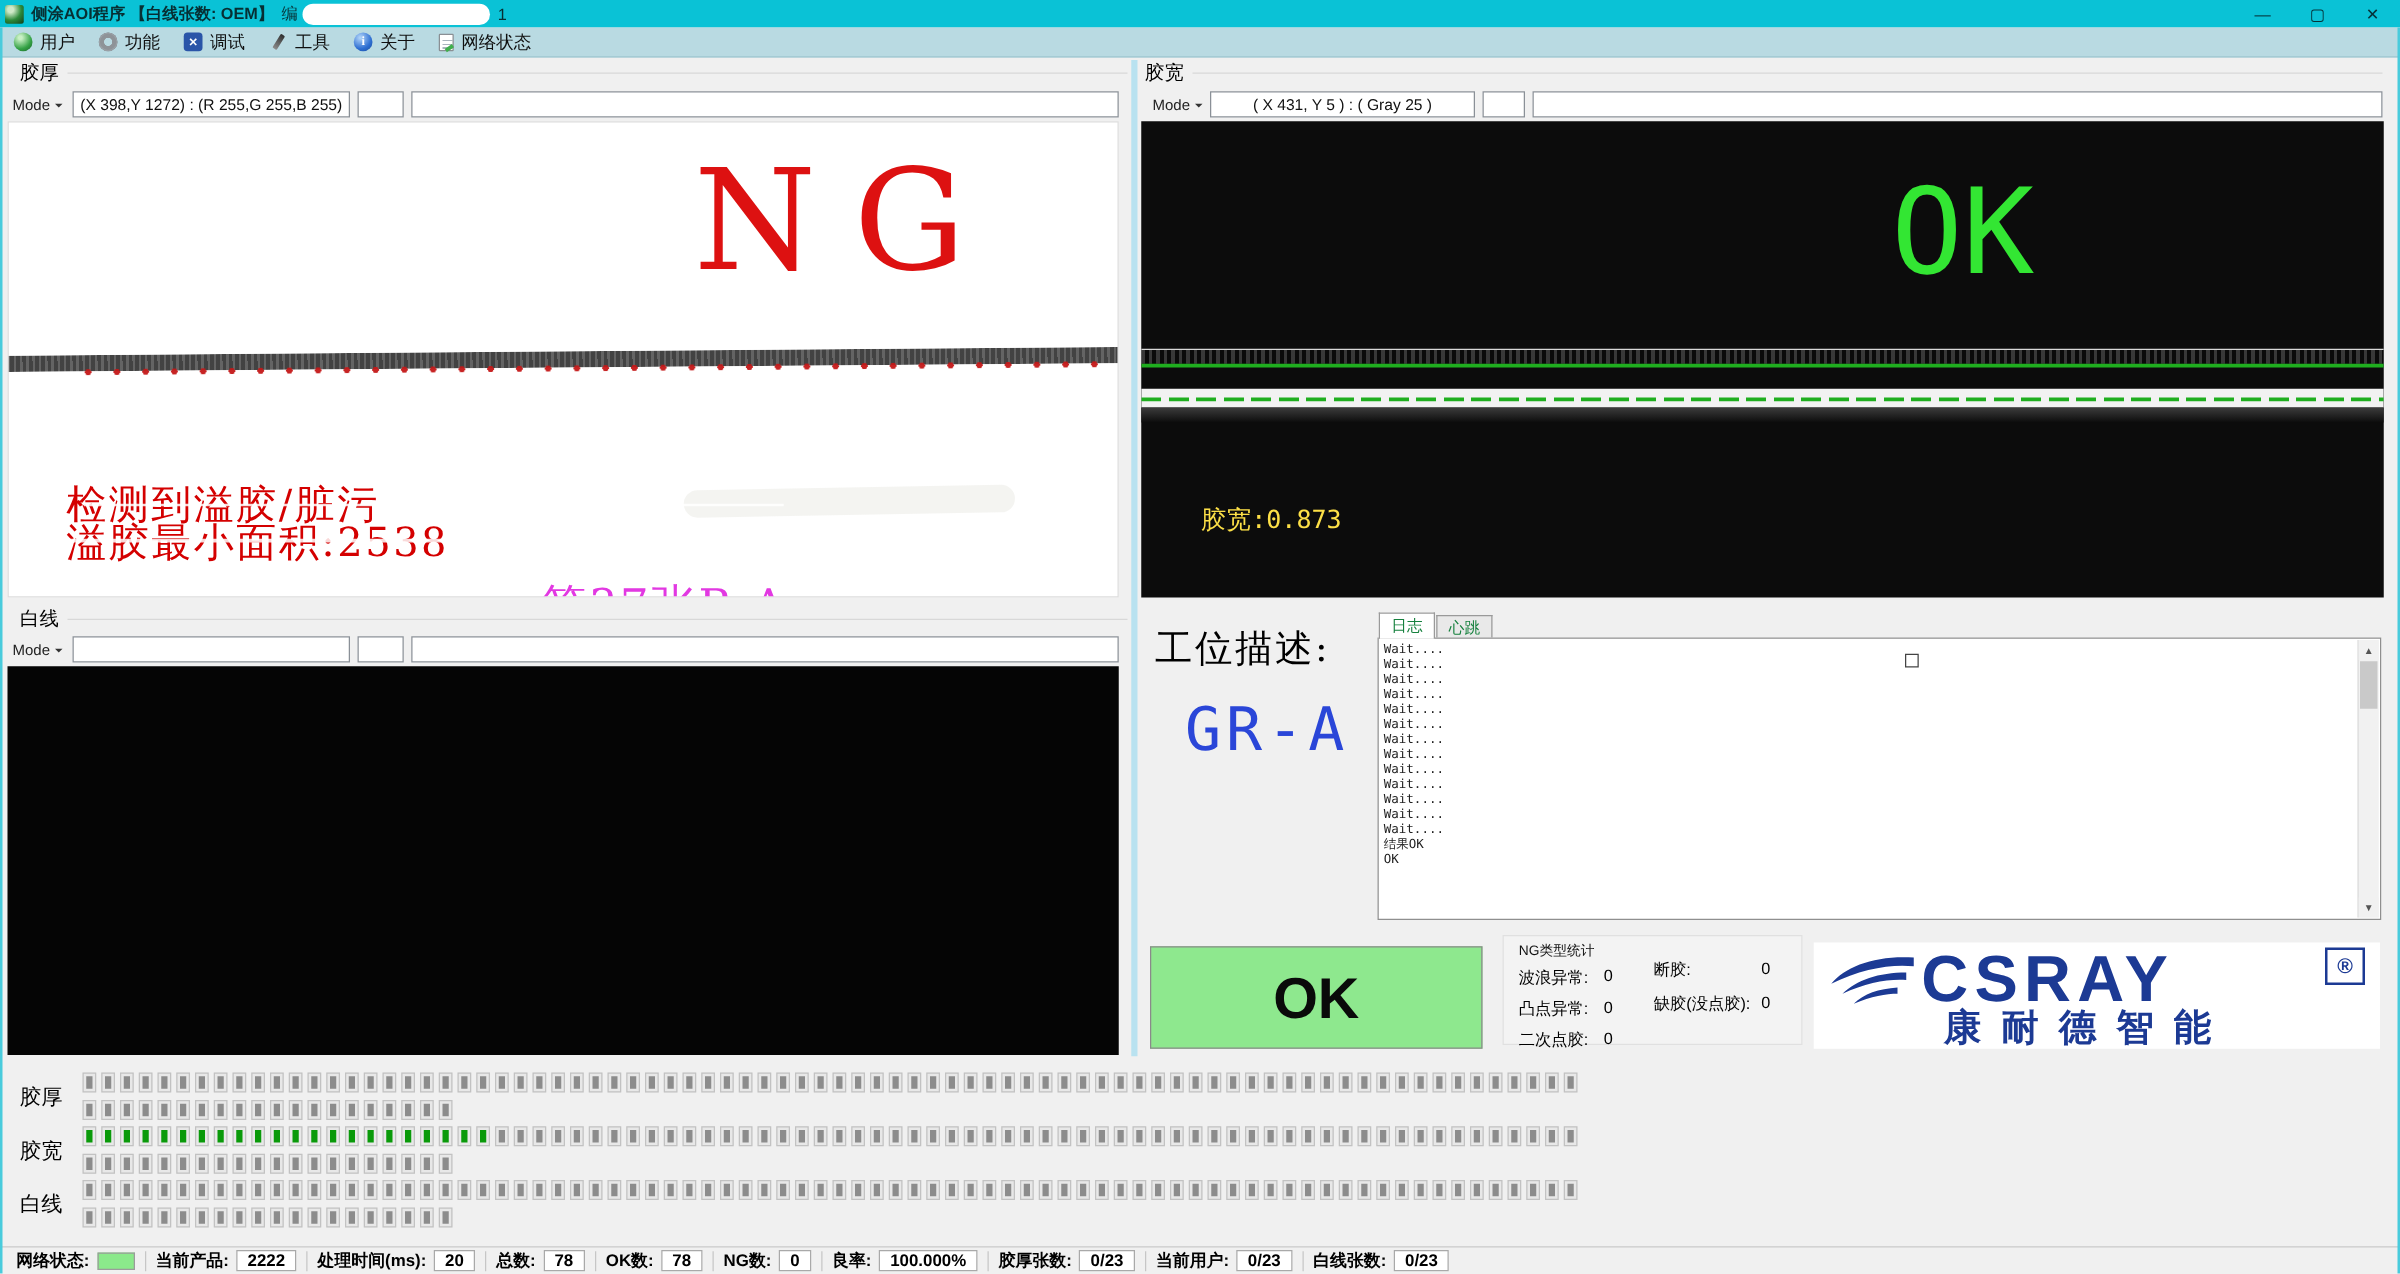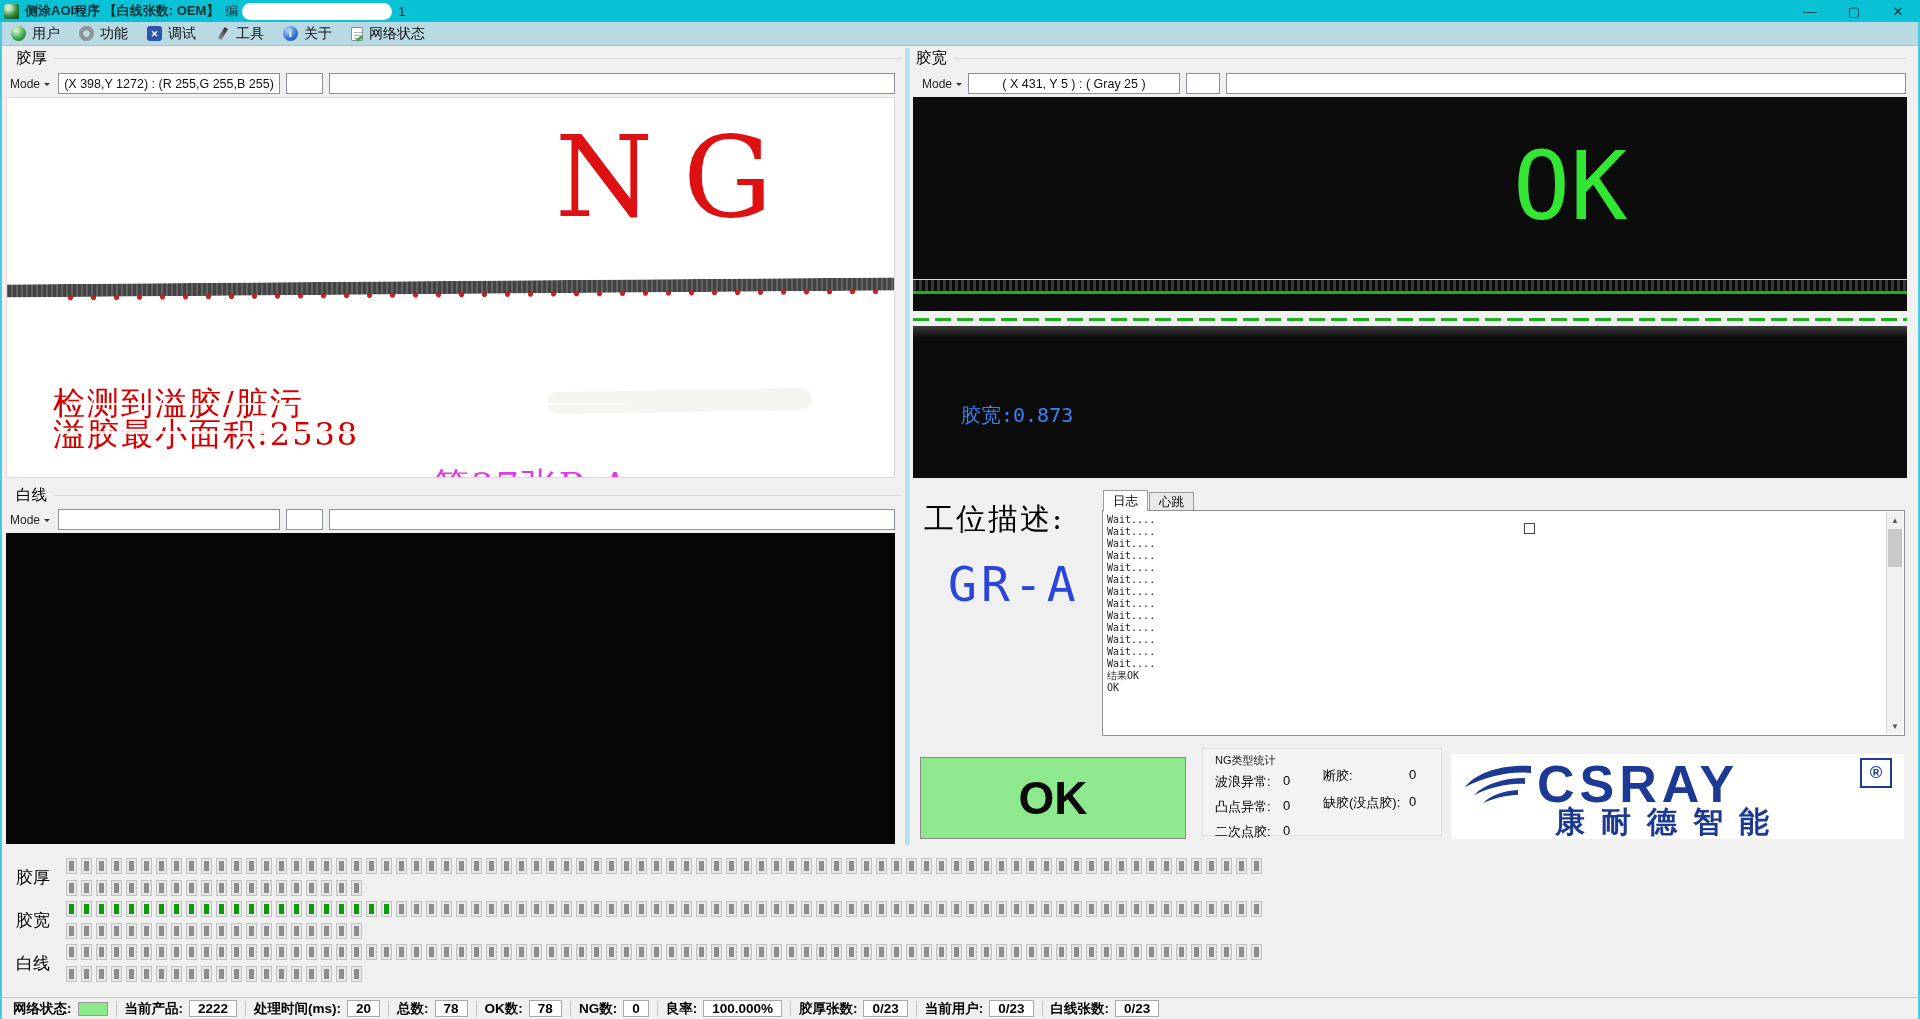--- a/index.html
+++ b/index.html
@@ -90,21 +90,21 @@
 
   .splitter-v { position:absolute; left:905px; top:48px; width:5px; height:797px; background:#b9e2f0; }
 
   
   .station-label { position:absolute; left:924px; top:499px; font-size:30px; color:#000;
                    font-family:"DejaVu Serif","Liberation Serif",serif; letter-spacing:2px; }
   .station-value { position:absolute; left:948px; top:556px; font-size:48px; letter-spacing:4px;
                    font-family:"DejaVu Sans Mono","Liberation Mono",monospace; }
 
   .tab { position:absolute; display:flex; align-items:center; justify-content:center; font-size:12.5px;
-         border:1px solid #9a9a9a; border-bottom:none; color:#000000; }
+         border:1px solid #9a9a9a; border-bottom:none; color:#15803d; }
   #tab-log { left:1103px; top:490px; width:45px; height:21px; background:#fff; z-index:3; }
   #tab-heartbeat { left:1149px; top:492px; width:45px; height:19px; background:#e9e9e9; }
   .log-list { position:absolute; left:1102px; top:510px; width:803px; height:226px; background:#fff;
               border:1px solid #8f8f8f; padding:3px 4px; overflow:hidden; z-index:2; }
   .log-line { font-family:"DejaVu Sans Mono","Liberation Mono",monospace; font-size:10px; line-height:12px; color:#222; }
   .log-scroll { position:absolute; right:1px; top:1px; bottom:1px; width:17px; background:#f1f1f1; border-left:1px solid #dcdcdc; }
   .scroll-btn { height:16px; display:flex; align-items:center; justify-content:center; font-size:8px; color:#555; background:#f1f1f1; }
   .scroll-btn.bottom { position:absolute; bottom:0; left:0; right:0; }
   .scroll-thumb { position:absolute; top:17px; left:1px; right:1px; height:38px; background:#c9c9c9; }
   .log-checkbox { position:absolute; left:1524px; top:523px; width:11px; height:11px; background:#fff;
@@ -236,21 +236,21 @@
   <div class="ts-field" style="left:1186px; top:73px; width:34px;"></div>
   <div class="ts-field" style="left:1226px; top:73px; width:680px;"></div>
 
   <div class="img-area" id="img-tr">
     <div class="ok-text" id="ok-text" style="color: rgb(51, 230, 51);">OK</div>
     <div class="band band-gray"></div>
     <div class="band band-green1"></div>
     <div class="band band-white"></div>
     <div class="band band-dash"></div>
     <div class="band band-fade"></div>
-    <div class="measure-text" id="measure-text" style="color: #3b82f6;">胶宽:0.873</div>
+    <div class="measure-text" id="measure-text" style="color: #fde047;">胶宽:0.873</div>
   </div>
 
   <div class="splitter-v"></div>
 
   <div class="group-label" style="left:16px; top:485px;">白线</div>
   <div class="group-line" style="left:54px; top:495px; width:848px;"></div>
   <div class="mode-btn" style="left:4px; top:509px;">
     <span>Mode</span>
     <span class="caret"></span>
   </div>

